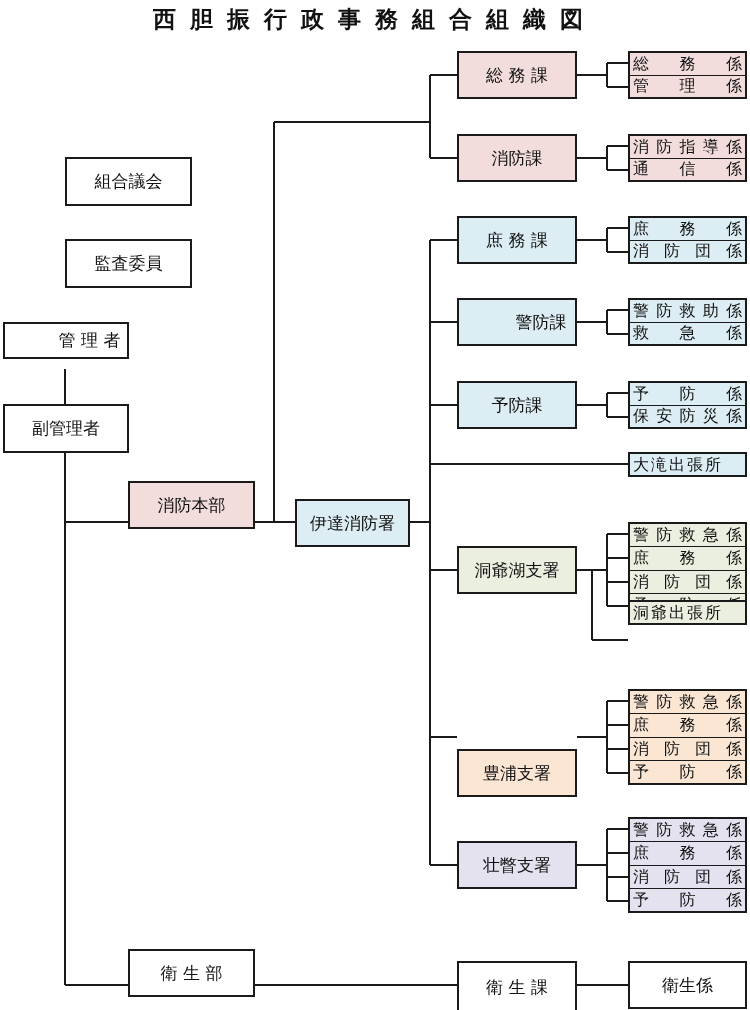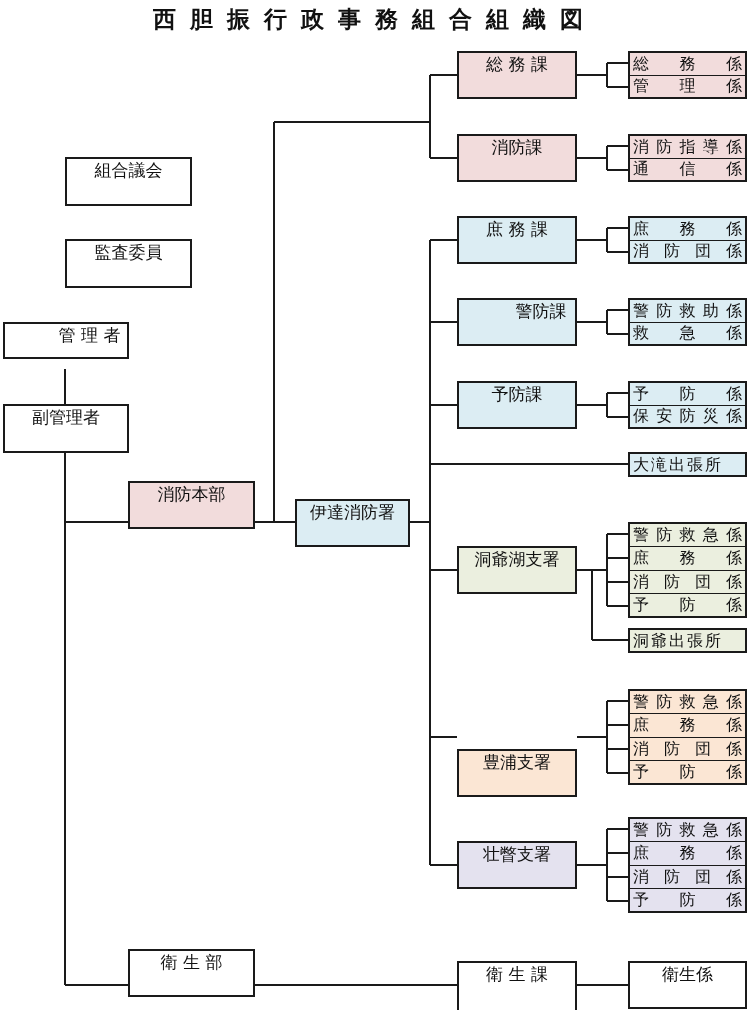--- a/index.html
+++ b/index.html
@@ -2,21 +2,21 @@
 <html><head>
 <meta charset="utf-8">
 <style>
   html, body { margin: 0; padding: 0; background: #ffffff; }
   body { width: 750px; height: 1010px; position: relative; overflow: hidden;
          font-family: "DejaVu Sans", "Liberation Sans", sans-serif; color: #111; }
   #title { position: absolute; left: 0; top: 4px; width: 750px; text-align: center;
            font-size: 23px; font-weight: bold; letter-spacing: 14px; }
   #lines { position: absolute; left: 0; top: 0; }
   .box { position: absolute; box-sizing: border-box; border: 2px solid #1a1a1a;
-         display: flex; justify-content: center;
+         display: flex; align-items: center; justify-content: center;
          font-size: 17px; background: #fff; }
   .sm { position: absolute; box-sizing: border-box; border: 2px solid #1a1a1a;
         font-size: 16px; line-height: 20px; display: flex; flex-direction: column; }
   .sm > div { flex: 1; display: flex; align-items: center; justify-content: space-between;
               padding: 0 3px; border-top: 1px solid #1a1a1a; }
   .sm > div:first-child { border-top: none; }
   .single { justify-content: center; letter-spacing: 2px; }
   .pink { background: #f2dcdc; }
   .blue { background: #dcedf3; }
   .green { background: #ebefdf; }
@@ -234,21 +234,21 @@
       <span>防</span>
       <span>団</span>
       <span>係</span>
     </div>
   <div>
       <span>予</span>
       <span>防</span>
       <span>係</span>
     </div>
 </div>
-<div class="sm green" style="left:628px;top:628px;width:119px;height:25px;justify-content:center;">
+<div class="sm green" style="left:628px;top:600px;width:119px;height:25px;justify-content:center;">
   <div class="single">
       <span>洞爺出張所</span>
     </div>
 </div>
 
 <div class="box peach" style="left:457px;top:713px;width:120px;height:48px;margin-top:36px;">
     <span>豊浦支署</span>
   </div>
 <div class="sm peach" style="left:628px;top:689px;width:119px;height:96px;">
   <div>

